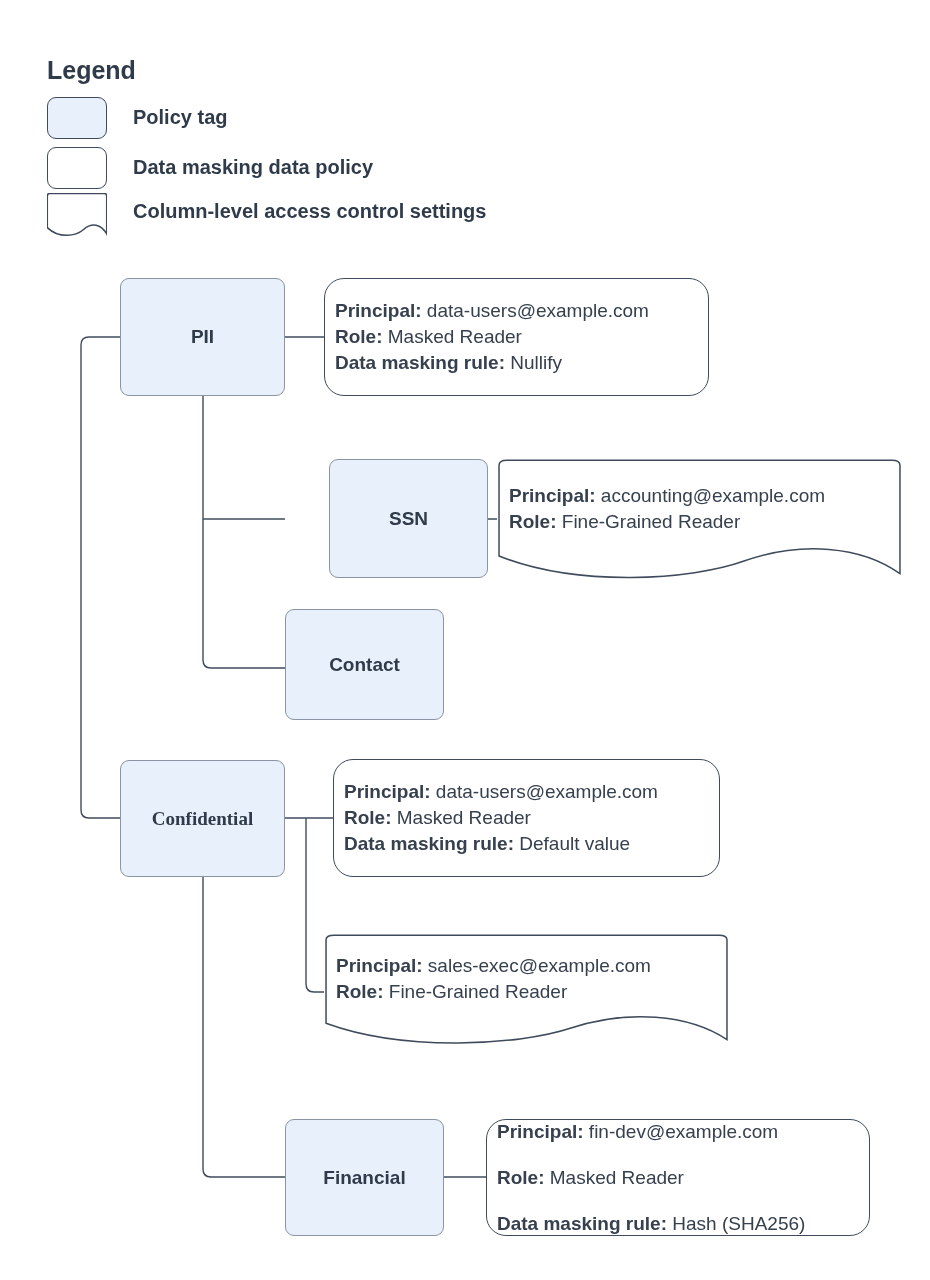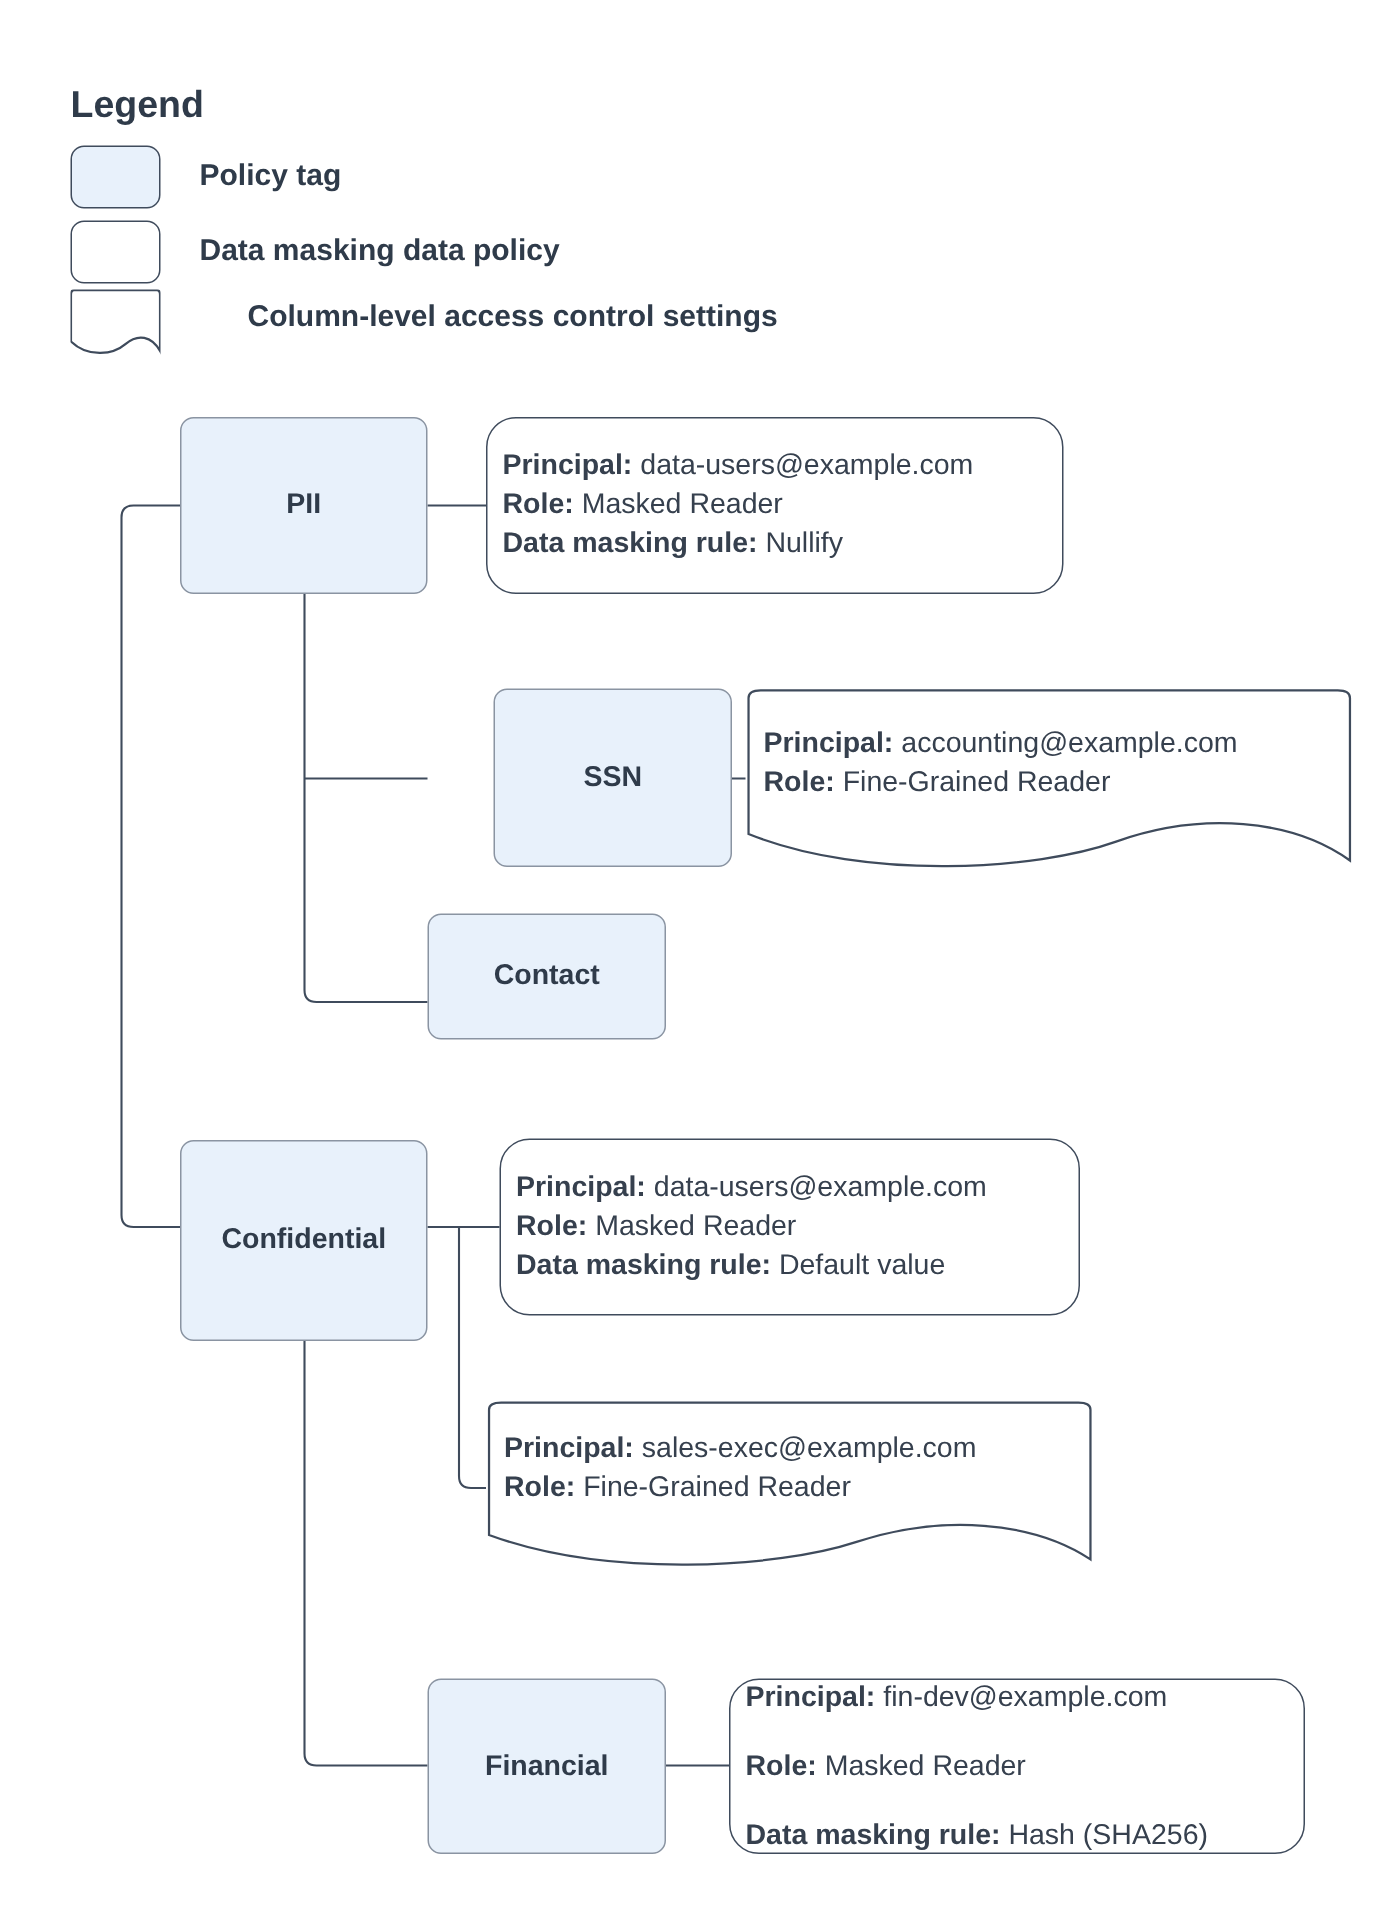--- a/index.html
+++ b/index.html
@@ -76,32 +76,32 @@
   </svg>
 
   <div class="legend-title">Legend</div>
   <div class="legend-swatch-tag"></div>
   <div class="legend-label" style="top:106px;">Policy tag</div>
   <div class="legend-swatch-rect"></div>
   <div class="legend-label" style="top:156px;">Data masking data policy</div>
   <svg class="legend-swatch-doc" viewBox="0 0 200 100" preserveAspectRatio="none">
     <path class="doc-path" d="M 8 1 L 192 1 Q 199 1 199 8 L 199 91 C 180 69 150 65 122 81 C 96 96 40 102 1 77 L 1 8 Q 1 1 8 1 Z"></path>
   </svg>
-  <div class="legend-label" style="top:200px;margin-left:32px;">Column-level access control settings</div>
+  <div class="legend-label" style="top:200px;">Column-level access control settings</div>
 
   <div class="shape node" style="left:120px;top:278px;width:165px;height:118px;">
     <span>PII</span>
   </div>
   <div class="shape node" style="left:285px;top:459px;width:159px;height:119px;margin-left:44px;">
     <span>SSN</span>
   </div>
-  <div class="shape node" style="left:285px;top:609px;width:159px;height:84px;">
+  <div class="shape node" style="left:285px;top:609px;width:159px;height:111px;">
     <span>Contact</span>
   </div>
-  <div class="shape node" style="left:120px;top:760px;width:165px;height:134px;">
+  <div class="shape node" style="left:120px;top:760px;width:165px;height:117px;font-family:Liberation Serif, serif;">
     <span>Confidential</span>
   </div>
   <div class="shape node" style="left:285px;top:1119px;width:159px;height:117px;text-align:right;">
     <span>Financial</span>
   </div>
 
   <div class="shape pbox" style="left:324px;top:278px;width:385px;height:118px;">
     <div class="pline"><span class="pl">Principal:</span> <span>data-users@example.com</span></div>
     <div class="pline"><span class="pl">Role:</span> <span>Masked Reader</span></div>
     <div class="pline"><span class="pl">Data masking rule:</span> <span>Nullify</span></div>

